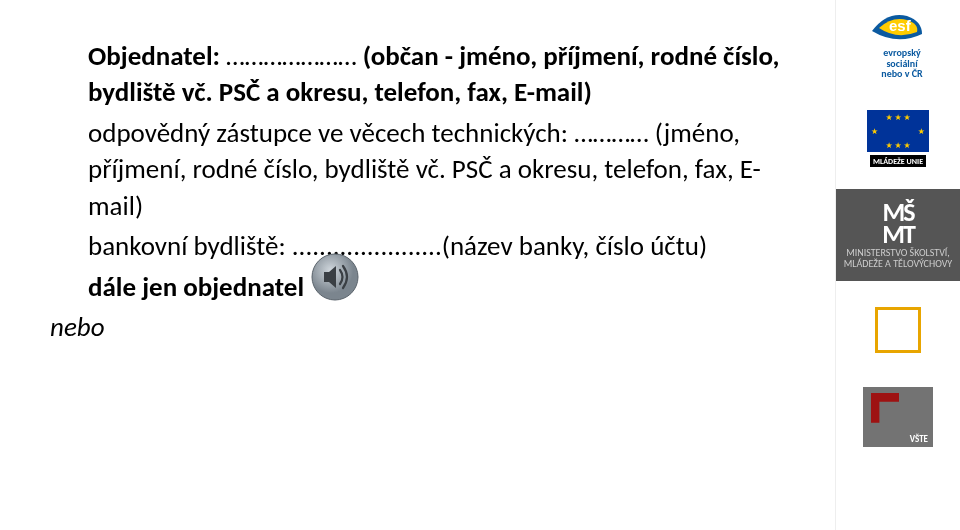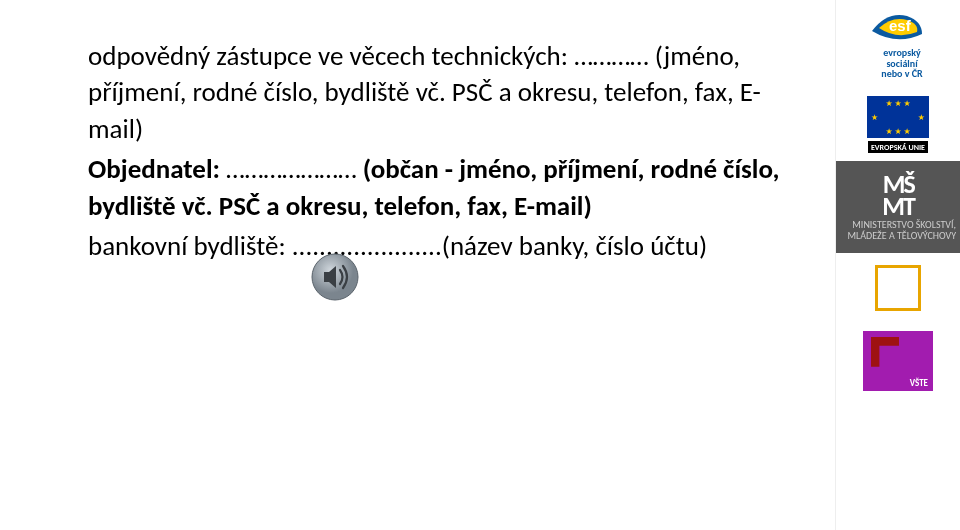--- a/index.html
+++ b/index.html
@@ -3,70 +3,72 @@
   <meta charset="utf-8">
   <style>
     * { margin: 0; padding: 0; box-sizing: border-box; }
     body { width: 960px; height: 530px; background: #fff; font-family: "Calibri", "Segoe UI", sans-serif; color: #000; position: relative; overflow: hidden; }
     .slide { display: flex; width: 100%; height: 100%; }
     .content { flex: 1; padding: 38px 20px 20px 88px; font-size: 27px; line-height: 1.35; }
     .content p { margin-bottom: 4px; }
     .bold { font-weight: 700; }
     .italic { font-style: italic; }
     .dots::after { content: "…………………"; letter-spacing: 0; }
-    .rhs { width: 125px; background: #fff; display: flex; flex-direction: column; align-items: center; gap: 0; border-left: 1px solid #eee; }
+    .rhs { width: 125px; background: #fff; display: flex; flex-direction: column; align-items: center; gap: 14px; border-left: 1px solid #eee; }
     .logo-block { display: flex; flex-direction: column; align-items: center; justify-content: center; width: 100%; }
     .speaker-icon-wrap { position: absolute; left: 310px; top: 252px; }
     .speaker-icon-wrap svg { width: 50px; height: 50px; }
 
     
     .esf { width: 100%; padding: 6px 4px 8px; text-align: left; }
     .esf-shape { width: 62px; height: 40px; margin: 0 auto 2px; }
     .esf-text { font-size: 10px; font-weight: 700; color: #0b5aa0; line-height: 1.05; padding-left: 8px; }
 
     
     .eu { width: 100%; padding: 8px 0; text-align: center; }
     .eu-flag { width: 62px; height: 42px; background: #003399; margin: 0 auto 3px; position: relative; }
     .eu-flag::before { content: "★ ★ ★"; position: absolute; top: 2px; left: 0; right: 0; color: #ffcc00; font-size: 8px; text-align: center; }
     .eu-flag::after { content: "★ ★ ★"; position: absolute; bottom: 2px; left: 0; right: 0; color: #ffcc00; font-size: 8px; text-align: center; }
     .eu-star-mid-l, .eu-star-mid-r { position: absolute; top: 16px; color: #ffcc00; font-size: 8px; }
     .eu-star-mid-l { left: 4px; }
     .eu-star-mid-r { right: 4px; }
     .eu-text { font-size: 8px; font-weight: 700; color: #fff; background: #000; display: inline-block; padding: 1px 3px; }
 
     
-    .msmt { width: 100%; background: #555; color: #fff; padding: 12px 4px; text-align: right; }
+    .msmt { width: 100%; background: #555; color: #fff; padding: 12px 4px; text-align: center; }
     .msmt-logo { font-size: 26px; font-weight: 700; letter-spacing: -2px; color: #fff; line-height: 0.85; }
     .msmt-text { font-size: 10px; color: #ccc; margin-top: 2px; line-height: 1.1; }
 
     
     .opvk { width: 100%; padding: 12px 0; text-align: center; }
     .opvk-box { width: 46px; height: 46px; border: 3px solid #e8a500; margin: 0 auto; }
 
     
     .vste { width: 100%; padding: 8px 0 8px; text-align: center; }
-    .vste-box { width: 70px; height: 60px; background: #a21caf; margin: 0 auto; position: relative; }
+    .vste-box { width: 70px; height: 60px; background: #737373; margin: 0 auto; position: relative; }
     .vste-text { position: absolute; bottom: 3px; right: 5px; font-size: 9px; font-weight: 700; color: #fff; }
     .vste-box::before { content: ""; position: absolute; top: 6px; left: 8px; width: 28px; height: 30px; background: #9e1212; clip-path: polygon(0 100%, 0 0, 100% 0, 100% 30%, 30% 30%, 30% 100%); }
   </style>
 </head>
 <body>
 
 <div class="slide">
   <div class="content">
-    <p>odpovědný zástupce ve věcech technických: ………… (jméno, příjmení, rodné číslo, bydliště vč. PSČ a okresu, telefon, fax, E-mail)</p>
     <p>
       <span class="bold">Objednatel:</span>
       <span class="dots"></span>
       <span class="bold"> (občan - jméno, příjmení, rodné číslo, bydliště vč. PSČ a okresu, telefon, fax, E-mail)</span>
     </p>
+    <p>odpovědný zástupce ve věcech technických: ………… (jméno, příjmení, rodné číslo, bydliště vč. PSČ a okresu, telefon, fax, E-mail)</p>
     <p>
       <span>bankovní bydliště:</span>
       <span>......................(název banky, číslo účtu)</span>
     </p>
+    <p class="bold">dále jen objednatel</p>
+    <p class="italic" style="margin-left:-38px; margin-top:4px;">nebo</p>
   </div>
 
   <div class="rhs">
     <div class="logo-block esf">
       <div class="esf-shape">
         <svg viewBox="0 0 62 40">
             <path d="M5 25 Q20 5 40 10 Q55 15 55 28 Q30 40 5 25 Z" fill="#0b5aa0"></path>
             <path d="M12 22 Q25 10 40 14 Q52 18 50 26 Q30 34 12 22 Z" fill="#ffcc00"></path>
             <text x="22" y="25" font-size="15" font-weight="700" fill="#fff" font-family="sans-serif">esf</text>
           </svg>
@@ -74,21 +76,21 @@
       <div class="esf-text">evropský</div>
       <div class="esf-text">sociální</div>
       <div class="esf-text">nebo v ČR</div>
     </div>
 
     <div class="logo-block eu">
       <div class="eu-flag">
         <span class="eu-star-mid-l">★</span>
           <span class="eu-star-mid-r">★</span>
       </div>
-      <span class="eu-text">EVROPSKÁ UNIE</span>
+      <span class="eu-text">MLÁDEŽE UNIE</span>
     </div>
 
     <div class="logo-block msmt">
       <div class="msmt-logo">
         <span>MŠ</span><br><span>MT</span>
       </div>
       <div class="msmt-text">MINISTERSTVO ŠKOLSTVÍ, MLÁDEŽE A TĚLOVÝCHOVY</div>
     </div>
 
     <div class="logo-block opvk">

